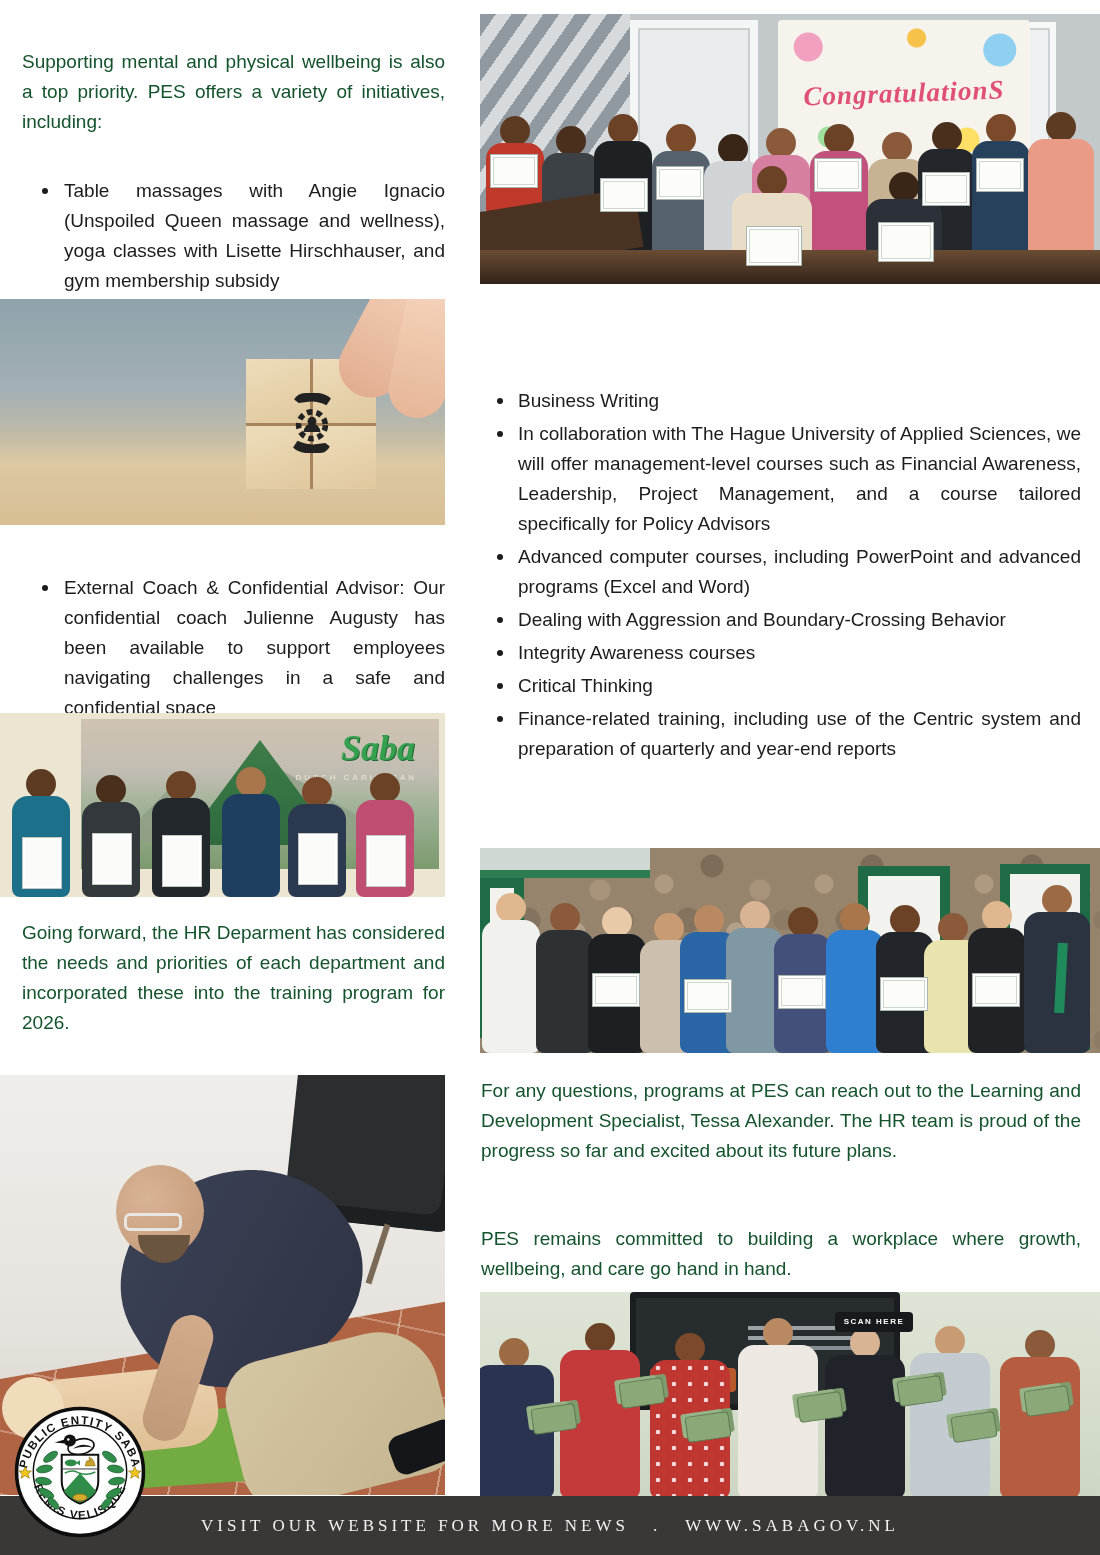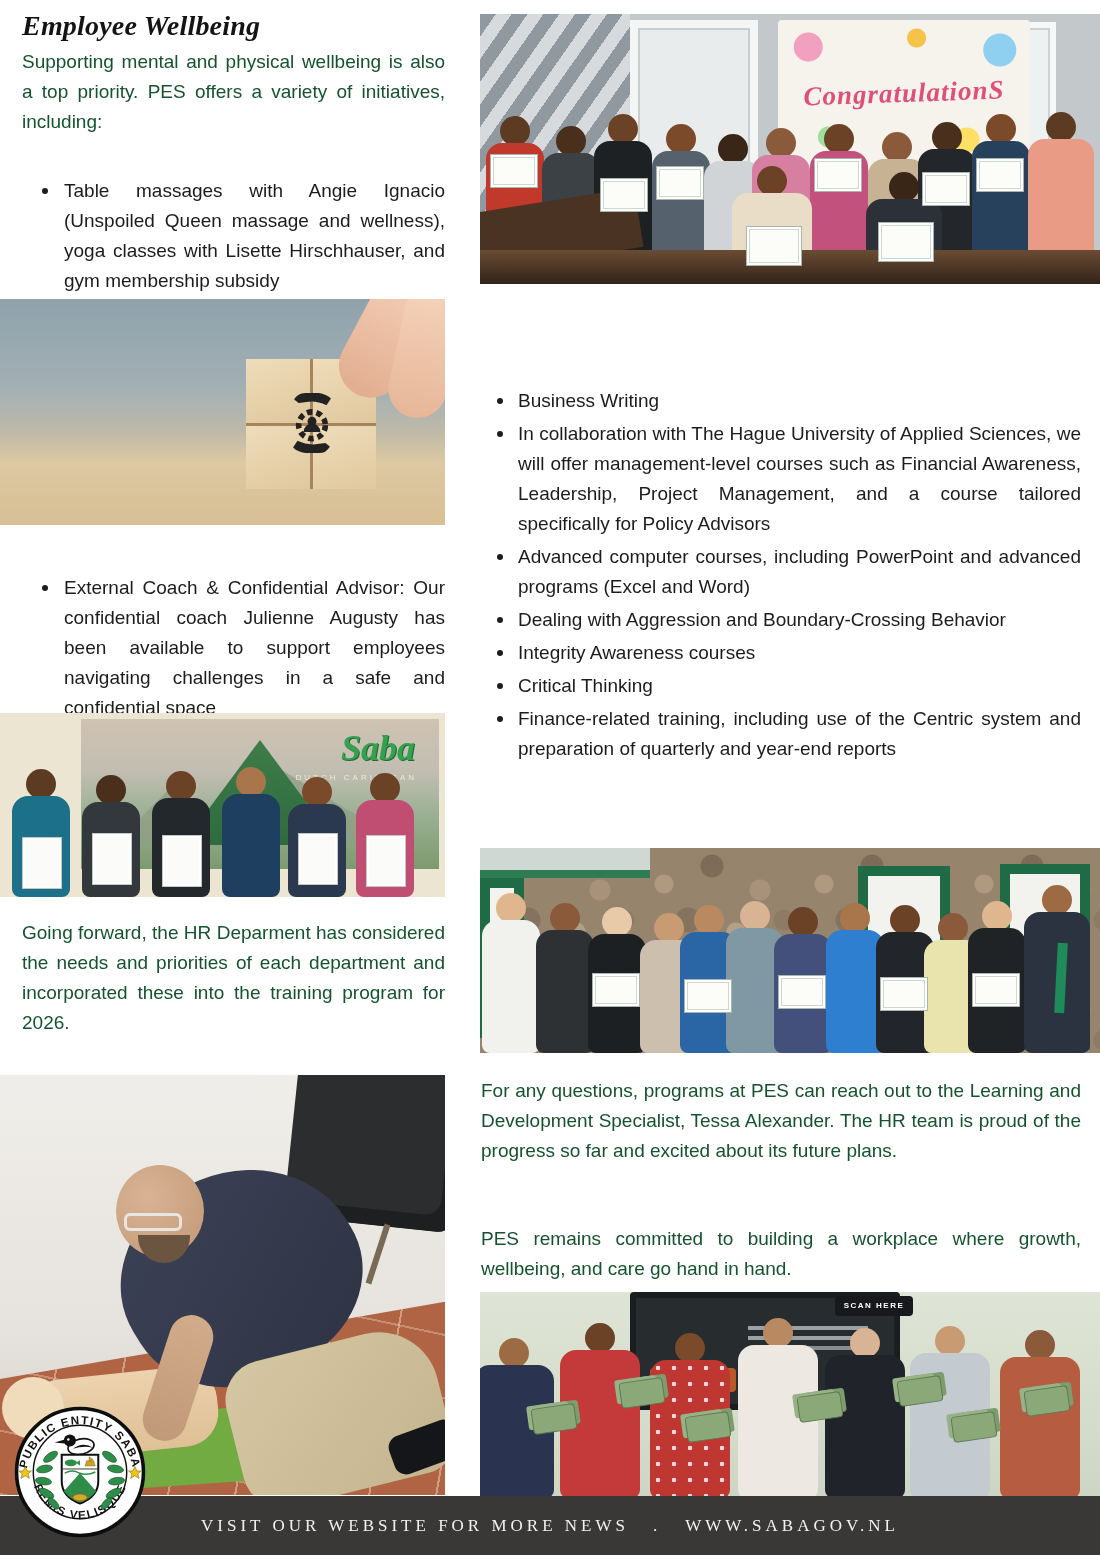--- a/index.html
+++ b/index.html
@@ -137,37 +137,36 @@
       transform:rotate(3deg); z-index:2; }
 
   
   .mn-wall { inset:0; background:linear-gradient(180deg,#dfe5d6,#cdd6c4); }
   .mn-tv { left:150px; top:0; width:270px; height:118px; background:#272c2f;
       border:6px solid #1b1e21; border-radius:4px; }
   .mn-tv-line { position:absolute; right:26px; top:28px; width:120px; height:4px;
       background:#9aa2a6; box-shadow:0 10px 0 #9aa2a6, 0 20px 0 #868e92; }
   .mn-tv-logo { position:absolute; left:14px; bottom:12px; width:86px; height:24px;
       background:#d2622a; border-radius:4px; opacity:.85; }
-  .mn-scan { left:355px; top:4px; width:78px; height:20px; background:#17191c; z-index:3;
+  .mn-scan { left:355px; top:20px; width:78px; height:20px; background:#17191c; z-index:3;
       border-radius:4px; color:#fff; font-size:8px; letter-spacing:1.5px; text-align:center;
       line-height:20px; font-weight:bold; }
 
   
   .footer { position:absolute; left:0; top:1496px; width:1100px; height:59px;
       background:#3a3737; z-index:3; display:flex; align-items:center; justify-content:center;
       font-family:"Liberation Serif",serif; font-size:17px; letter-spacing:4px; color:#f2f2f2; }
   .ft-sep { margin:0 24px; }
   .logo { position:absolute; left:14px; top:1406px; width:132px; height:132px; z-index:5; }
 </style>
 </head>
 <body>
 
 <div class="page">
 
-  <h1 class="abs h-serif" style="left:22px;top:10px;">Employee Wellbeing</h1>
 
   <p class="abs body-text" style="left:22px;top:47px;width:423px;">Supporting mental and physical wellbeing is also a top priority. PES offers a variety of initiatives, including:</p>
 
   <ul class="abs blt blt-l" style="left:22px;top:139px;width:423px;">
     <li>Table massages with Angie Ignacio (Unspoiled Queen massage and wellness), yoga classes with Lisette Hirschhauser, and gym membership subsidy</li>
   </ul>
 
   <div class="photo" style="left:0;top:299px;width:445px;height:226px;">
     <div class="ly pb-bg"></div>
     <div class="ly pb-cube">

